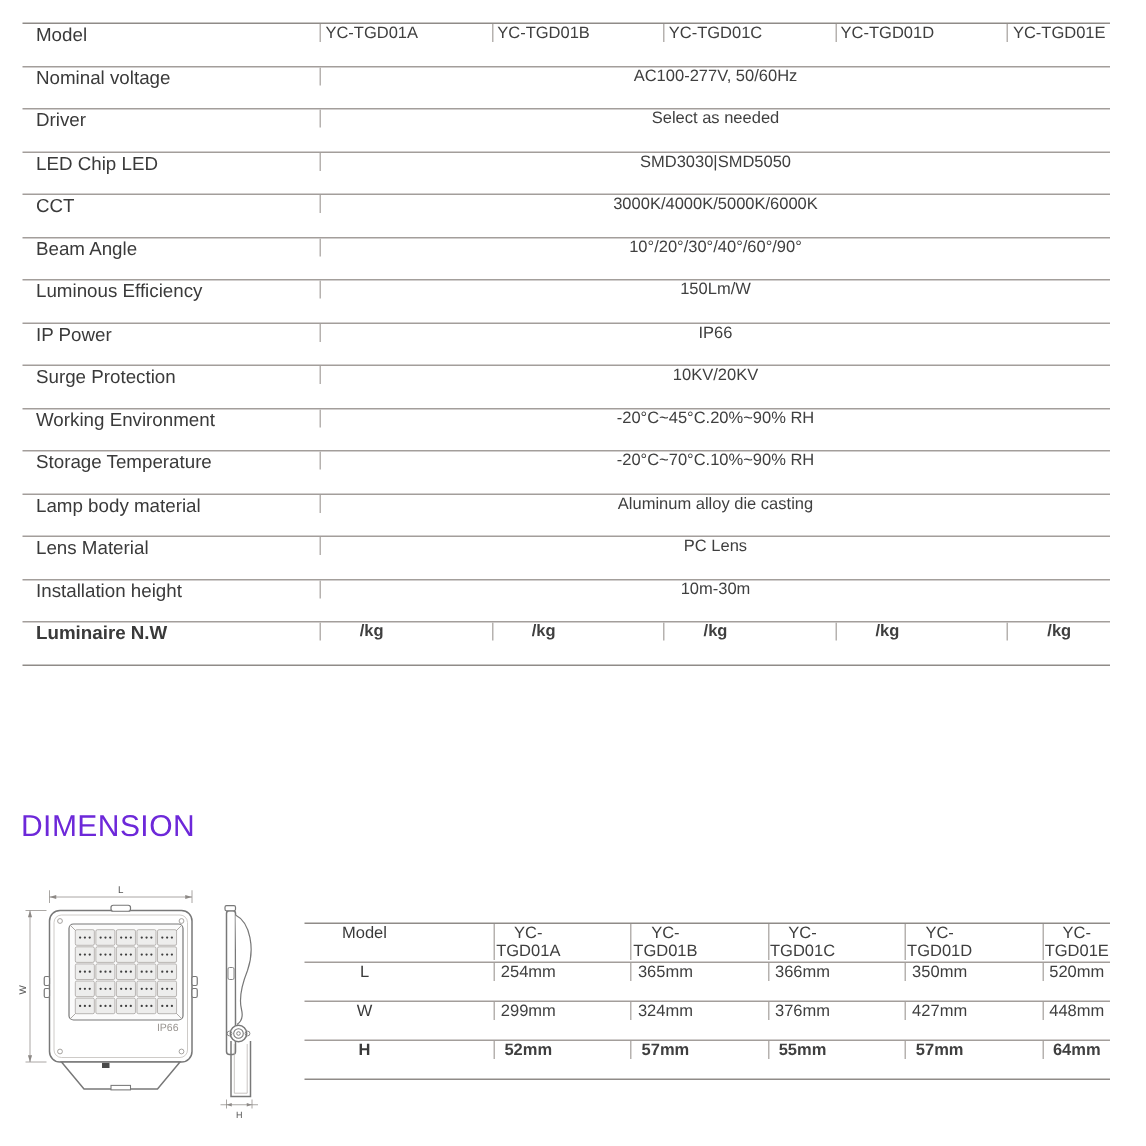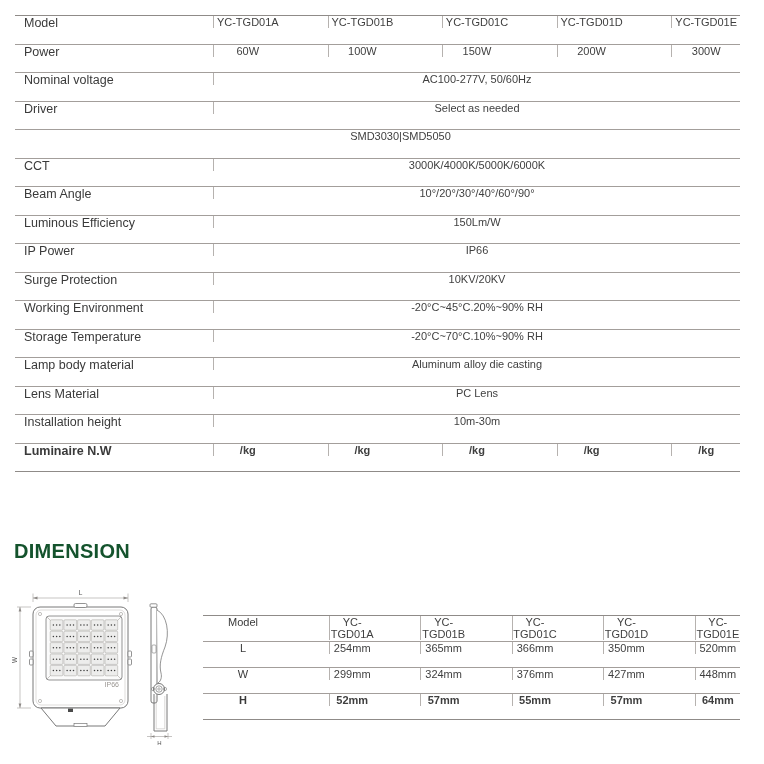--- a/index.html
+++ b/index.html
@@ -21,55 +21,48 @@
   #spec-table{left:15px;top:15px;width:725px;}
   #spec-table .trow{height:27.5px;}
   #spec-table .tlabel{width:152px;flex:0 0 152px;padding-left:9px;font-size:12.5px;color:#3a3a3a;}
 
   
   #dim-table{left:203px;top:615px;width:537px;}
   #dim-table .trow{height:25px;}
   #dim-table .tlabel{width:80px;flex:0 0 80px;justify-content:center;font-size:11px;color:#3a3a3a;}
 
   
-  #dim-title{left:14px;top:540px;font-size:20px;font-weight:700;color:#14532d;letter-spacing:0.3px;}
+  #dim-title{left:14px;top:540px;font-size:20px;font-weight:400;color:#6d28d9;letter-spacing:0.3px;}
 
   
   #drawing{left:10px;top:585px;width:200px;height:170px;}
   #drawing text{font-family:"Liberation Sans", sans-serif;}
 </style>
 </head>
 <body>
 
 <div id="spec-table" class="abs gtable">
     <div class="trow">
       <div class="tcell tlabel">Model</div>
       <div class="tcell tval">YC-TGD01A</div>
       <div class="tcell tval">YC-TGD01B</div>
       <div class="tcell tval">YC-TGD01C</div>
       <div class="tcell tval">YC-TGD01D</div>
       <div class="tcell tval">YC-TGD01E</div>
     </div>
     <div class="trow">
-      <div class="tcell tlabel">Power</div>
-      <div class="tcell tval">60W</div>
-      <div class="tcell tval">100W</div>
-      <div class="tcell tval">150W</div>
-      <div class="tcell tval">200W</div>
-      <div class="tcell tval">300W</div>
-    </div>
-    <div class="trow">
       <div class="tcell tlabel">Nominal voltage</div>
       <div class="tcell tval">AC100-277V, 50/60Hz</div>
     </div>
     <div class="trow">
       <div class="tcell tlabel">Driver</div>
       <div class="tcell tval">Select as needed</div>
     </div>
     <div class="trow">
+      <div class="tcell tlabel">LED Chip LED</div>
       <div class="tcell tval">SMD3030|SMD5050</div>
     </div>
     <div class="trow">
       <div class="tcell tlabel">CCT</div>
       <div class="tcell tval">3000K/4000K/5000K/6000K</div>
     </div>
     <div class="trow">
       <div class="tcell tlabel">Beam Angle</div>
       <div class="tcell tval">10°/20°/30°/40°/60°/90°</div>
     </div>

